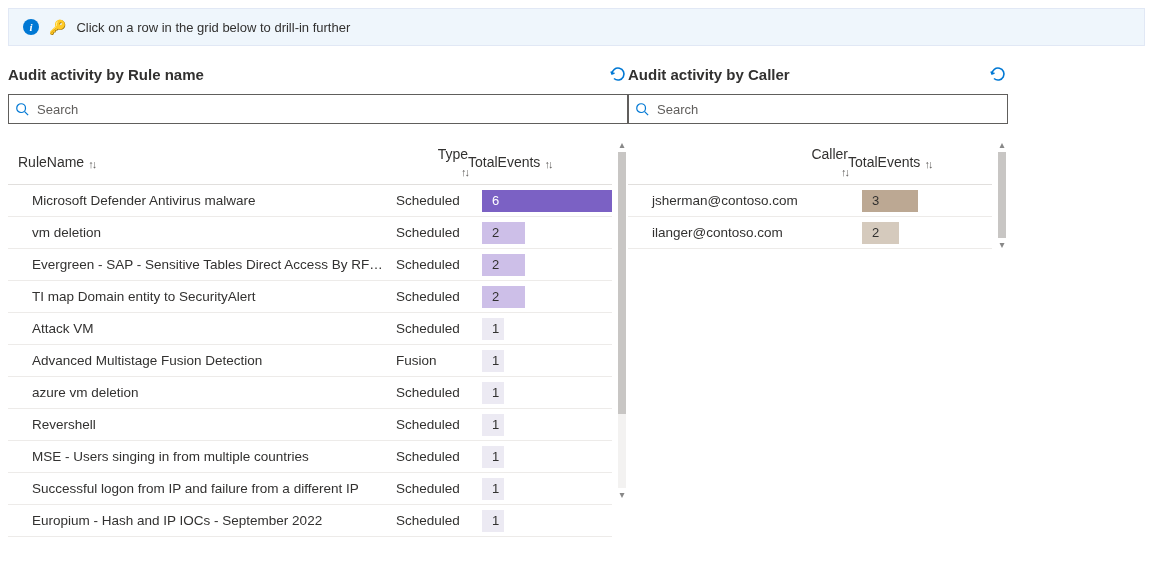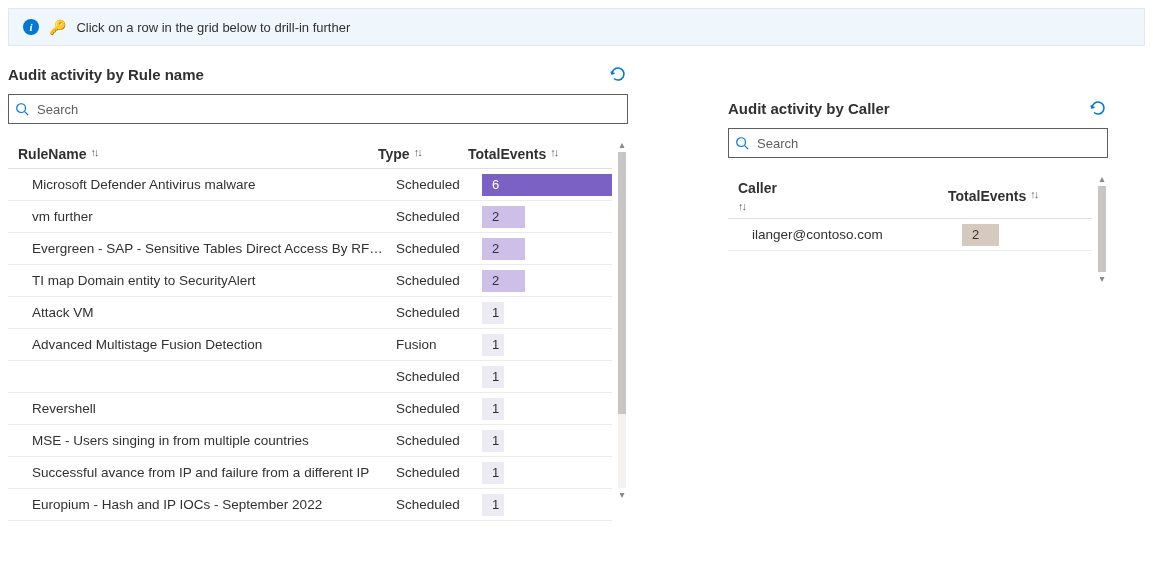--- a/index.html
+++ b/index.html
@@ -32,29 +32,28 @@
     font-size: 11px;
     font-style: italic;
     font-family: Georgia, serif;
   }
   .info-banner .key-icon {
     color: #d1a300;
     font-size: 14px;
   }
   .panels {
     display: flex;
-    gap: 100px;
     padding: 0 8px;
   }
   .panel {
     display: flex;
     flex-direction: column;
   }
   .panel.left { width: 620px; }
-  .panel.right { width: 380px; margin-top: 34px; }
+  .panel.right { width: 380px; }
   .panel-header {
     display: flex;
     align-items: center;
     justify-content: space-between;
     margin-bottom: 10px;
   }
   .panel-title {
     font-size: 15px;
     font-weight: 600;
     color: #323130;
@@ -87,24 +86,24 @@
   .grid {
     flex: 1;
   }
   .grid-header-row {
     display: flex;
     align-items: center;
     border-bottom: 1px solid #e1dfdd;
     padding: 6px 0;
   }
   .col-head {
-    font-weight: 700;
+    font-weight: 400;
     font-size: 14px;
     display: flex;
-    align-items: flex-start;
+    align-items: flex-end;
     gap: 4px;
   }
   .sort-arrows {
     font-size: 11px;
     color: #605e5c;
     letter-spacing: -2px;
   }
   .grid-row {
     display: flex;
     align-items: center;
@@ -114,21 +113,21 @@
   }
   .cell {
     font-size: 13.5px;
     padding: 0 4px;
     white-space: nowrap;
     overflow: hidden;
     text-overflow: ellipsis;
   }
   
   .left .c-rule { width: 370px; padding-left: 10px; }
-  .left .c-type { width: 90px; }
+  .left .c-type { width: 90px; flex-direction: column; }
   .left .c-tot  { width: 130px; }
   
   .right .c-caller { width: 220px; padding-left: 10px; flex-direction: column; }
   .right .c-tot    { width: 130px; }
 
   .bar-cell {
     position: relative;
     height: 22px;
     display: flex;
     align-items: center;
@@ -221,21 +220,21 @@
         <div id="left-rows">
             <div class="grid-row">
               <div class="cell c-rule">Microsoft Defender Antivirus malware</div>
               <div class="cell c-type">Scheduled</div>
               <div class="cell c-tot bar-cell">
                 <div class="bar-bg" style="width: 100%; background: rgb(123, 97, 196);"></div>
                 <span class="bar-label light">6</span>
               </div>
             </div>
             <div class="grid-row">
-              <div class="cell c-rule">vm further</div>
+              <div class="cell c-rule">vm deletion</div>
               <div class="cell c-type">Scheduled</div>
               <div class="cell c-tot bar-cell">
                 <div class="bar-bg" style="width: 33.3333%; background: rgb(205, 191, 232);"></div>
                 <span class="bar-label">2</span>
               </div>
             </div>
             <div class="grid-row">
               <div class="cell c-rule">Evergreen - SAP - Sensitive Tables Direct Access By RFC Logon</div>
               <div class="cell c-type">Scheduled</div>
               <div class="cell c-tot bar-cell">
@@ -261,20 +260,21 @@
             </div>
             <div class="grid-row">
               <div class="cell c-rule">Advanced Multistage Fusion Detection</div>
               <div class="cell c-type">Fusion</div>
               <div class="cell c-tot bar-cell">
                 <div class="bar-bg" style="width: 16.6667%; background: rgb(236, 234, 243);"></div>
                 <span class="bar-label">1</span>
               </div>
             </div>
             <div class="grid-row">
+              <div class="cell c-rule">azure vm deletion</div>
               <div class="cell c-type">Scheduled</div>
               <div class="cell c-tot bar-cell">
                 <div class="bar-bg" style="width: 16.6667%; background: rgb(236, 234, 243);"></div>
                 <span class="bar-label">1</span>
               </div>
             </div>
             <div class="grid-row">
               <div class="cell c-rule">Revershell</div>
               <div class="cell c-type">Scheduled</div>
               <div class="cell c-tot bar-cell">
@@ -284,21 +284,21 @@
             </div>
             <div class="grid-row">
               <div class="cell c-rule">MSE - Users singing in from multiple countries</div>
               <div class="cell c-type">Scheduled</div>
               <div class="cell c-tot bar-cell">
                 <div class="bar-bg" style="width: 16.6667%; background: rgb(236, 234, 243);"></div>
                 <span class="bar-label">1</span>
               </div>
             </div>
             <div class="grid-row">
-              <div class="cell c-rule">Successful avance from IP and failure from a different IP</div>
+              <div class="cell c-rule">Successful logon from IP and failure from a different IP</div>
               <div class="cell c-type">Scheduled</div>
               <div class="cell c-tot bar-cell">
                 <div class="bar-bg" style="width: 16.6667%; background: rgb(236, 234, 243);"></div>
                 <span class="bar-label">1</span>
               </div>
             </div>
             <div class="grid-row">
               <div class="cell c-rule">Europium - Hash and IP IOCs - September 2022</div>
               <div class="cell c-type">Scheduled</div>
               <div class="cell c-tot bar-cell">
@@ -343,20 +343,27 @@
             <span>Caller</span>
             <span class="sort-arrows">↑↓</span>
           </div>
           <div class="col-head c-tot">
             <span>TotalEvents</span>
             <span class="sort-arrows">↑↓</span>
           </div>
         </div>
         <div id="right-rows">
             <div class="grid-row">
+              <div class="cell c-caller">jsherman@contoso.com</div>
+              <div class="cell c-tot bar-cell">
+                <div class="bar-bg" style="width: 42.8571%; background: rgb(188, 168, 147);"></div>
+                <span class="bar-label">3</span>
+              </div>
+            </div>
+            <div class="grid-row">
               <div class="cell c-caller">ilanger@contoso.com</div>
               <div class="cell c-tot bar-cell">
                 <div class="bar-bg" style="width: 28.5714%; background: rgb(213, 202, 189);"></div>
                 <span class="bar-label">2</span>
               </div>
             </div>
           </div>
       </div>
       <div class="scrollbar" style="height:110px;">
         <span class="arrow">▴</span>

